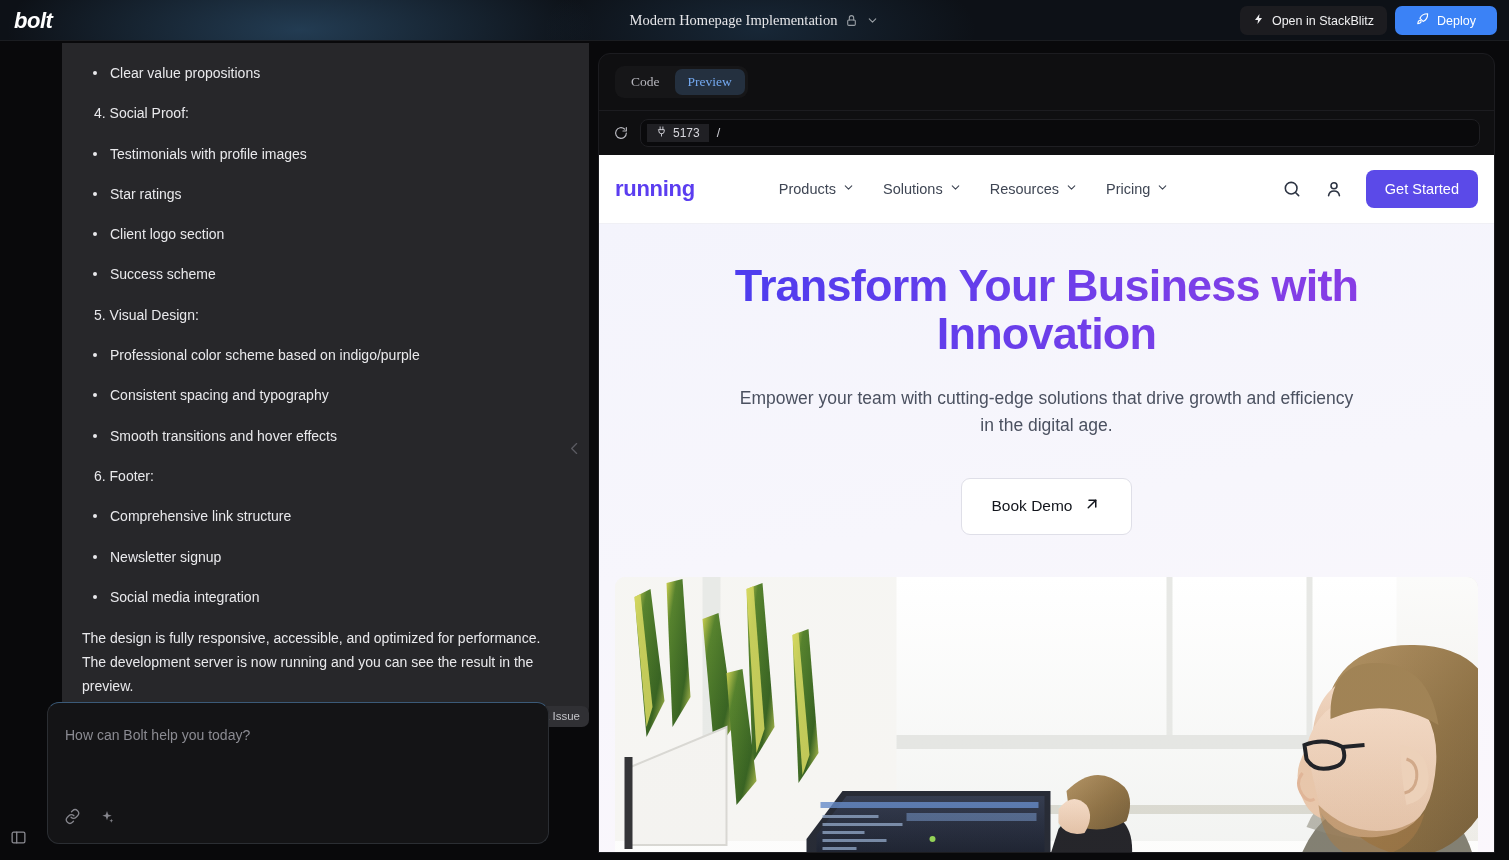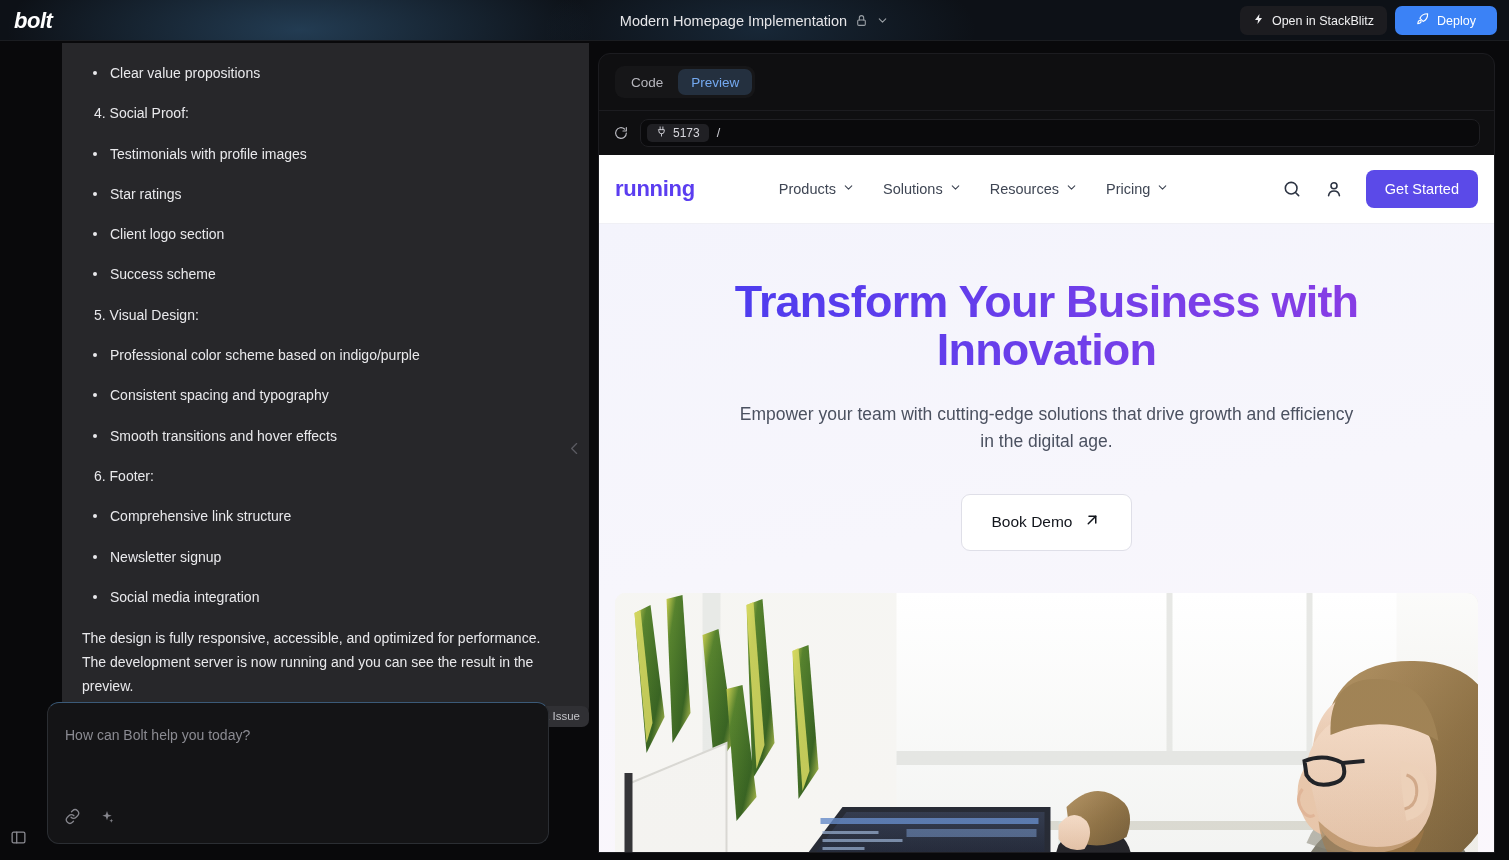--- a/index.html
+++ b/index.html
@@ -27,21 +27,21 @@
                 radial-gradient(ellipse 300px 110px at 760px 150px, rgba(55,105,150,0.25), rgba(0,0,0,0) 72%);
     pointer-events: none;
   }
   .logo {
     position: absolute; left: 14px; top: 8px;
     font-size: 22px; font-weight: bold; font-style: italic;
     letter-spacing: -0.5px; color: #ffffff;
   }
   .title-wrap {
     position: absolute; left: 0; top: 0; width: 1509px; height: 41px;
-    display: flex; align-items: center; justify-content: center; gap: 8px;
+    display: flex; align-items: center; justify-content: center; gap: 8px; font-family: Liberation Serif, serif;
   }
   .title-text { font-size: 14.5px; color: #e6e6e9; }
   .title-icon { display: inline-flex; align-items: center; color: #9aa0a6; }
   .title-icon svg { display: block; }
 
   .topbar-actions {
     position: absolute; right: 12px; top: 6px;
     display: flex; align-items: flex-start; gap: 8px;
   }
   .btn-stackblitz {
@@ -136,38 +136,38 @@
     height: 57px; display: flex; align-items: center; padding: 0 16px;
     border-bottom: 1px solid #1c1c20;
   }
   .seg {
     display: flex; align-items: center; gap: 2px;
     background: #161618; border-radius: 9px; padding: 3px;
   }
   .seg-btn {
     height: 26px; padding: 0 13px; border: none; background: transparent;
     color: #b6b6bd; font-size: 13.5px; border-radius: 7px;
-    font-family: Liberation Sans, sans-serif; cursor: pointer;
+    font-family: Liberation Serif, serif; cursor: pointer;
   }
   .seg-btn.active { background: #24303f; color: #74a9f0; }
 
   .urlbar {
     height: 44px; display: flex; align-items: center; gap: 11px;
     padding: 0 14px;
   }
   .reload { color: #b7b7be; display: inline-flex; cursor: pointer; }
   .url-field {
     flex: 1; height: 28px; background: #0a0a0c;
     border: 1px solid #1f1f23; border-radius: 8px;
     display: flex; align-items: center; padding: 0 6px; gap: 8px;
   }
   .port-chip {
     display: flex; align-items: center; gap: 6px;
     background: #202024; color: #d7d7dd;
-    border-radius: 5px; padding: 2px 9px; font-size: 12px;
+    border-radius: 0; padding: 2px 9px; font-size: 12px;
   }
   .url-path { color: #cfcfd6; font-size: 12.5px; }
 
   
   .site { height: 699px; background: #ffffff; overflow: hidden; position: relative; }
   .site-nav {
     height: 69px; display: flex; align-items: center;
     padding: 0 16px 0 16px; background: #ffffff;
     border-bottom: 1px solid #f0f0f5;
   }
@@ -188,21 +188,21 @@
   .hero {
     background: linear-gradient(170deg, #f4f4fc 0%, #f7f6fc 45%, #fbf7fc 100%);
     padding: 38px 0 0 0; text-align: center;
   }
   .hero h1 {
     font-size: 45px; line-height: 1.07; font-weight: bold;
     letter-spacing: -0.8px;
     background: linear-gradient(90deg, #4a3cef 0%, #7a3fe8 70%, #8a3ce4 100%);
     -webkit-background-clip: text; background-clip: text;
     -webkit-text-fill-color: transparent; color: transparent;
-    max-width: 700px; margin: 16px auto;
+    max-width: 700px; margin: 0 auto;
   }
   .hero p {
     margin: 27px auto 0 auto; max-width: 625px;
     font-size: 17.5px; line-height: 1.55; color: #4b5160;
   }
   .hero-cta { margin-top: 38px; display: flex; justify-content: center; gap: 23px; }
   .cta-primary {
     display: flex; align-items: center; gap: 11px;
     background: #4f39e0; color: #fff; border: none;
     height: 57px; padding: 0 30px; border-radius: 9px;

